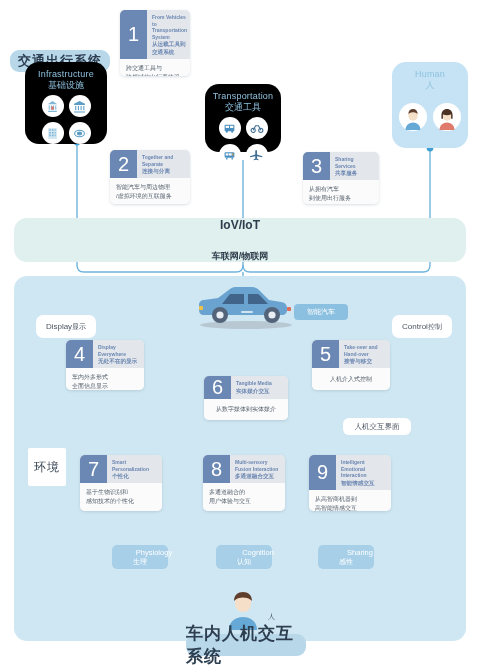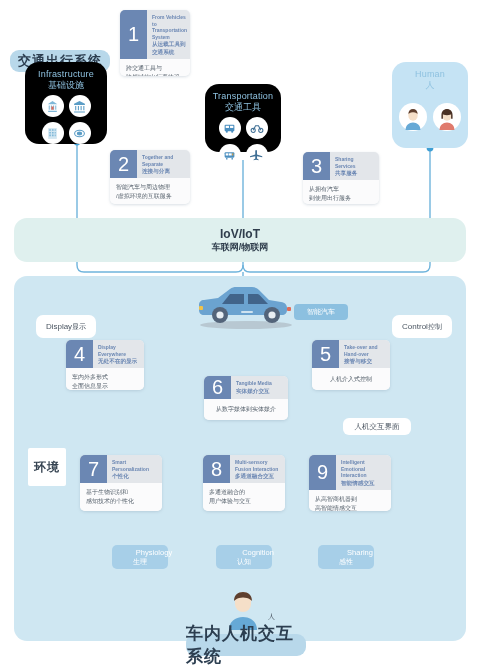--- a/index.html
+++ b/index.html
@@ -74,21 +74,21 @@
 
   
   .panel {
     background: #cfe7f2;
     border-radius: 13px;
   }
   .band {
     background: #dff0ee;
     border-radius: 13px;
     display: flex; flex-direction: column;
-    align-items: center; justify-content: center;
+    align-items: center; justify-content: space-between;
   }
   .band .b-en { color: #2f3d4c; font-size: 12px; font-weight: bold; line-height: 14px; }
   .band .b-cn { color: #2f3d4c; font-size: 9px; font-weight: bold; line-height: 12px; }
 
   .white-pill {
     background: #ffffff; border-radius: 7px;
     display: flex; flex-direction: row;
     align-items: center; justify-content: center;
     color: #4a5561;
   }
@@ -110,21 +110,21 @@
     color: #4a5561; font-size: 7.5px;
   }
   .tag-blue {
     background: #8cc0e0; border-radius: 4px;
     display: flex; align-items: center; justify-content: center;
     color: #ffffff; font-size: 7px;
   }
   .env-tag {
     background: #ffffff; border-radius: 2px;
     display: flex; align-items: center; justify-content: center;
-    color: #33414f; font-size: 12px; font-weight: bold;
+    color: #33414f; font-size: 12px; font-weight: normal;
     letter-spacing: 1px;
   }
   .plain-cn { color: #4a5561; font-size: 7px; }
 
   svg.lines { position: absolute; inset: 0; pointer-events: none; }
 </style>
 </head>
 <body>
 
 <div id="stage">

